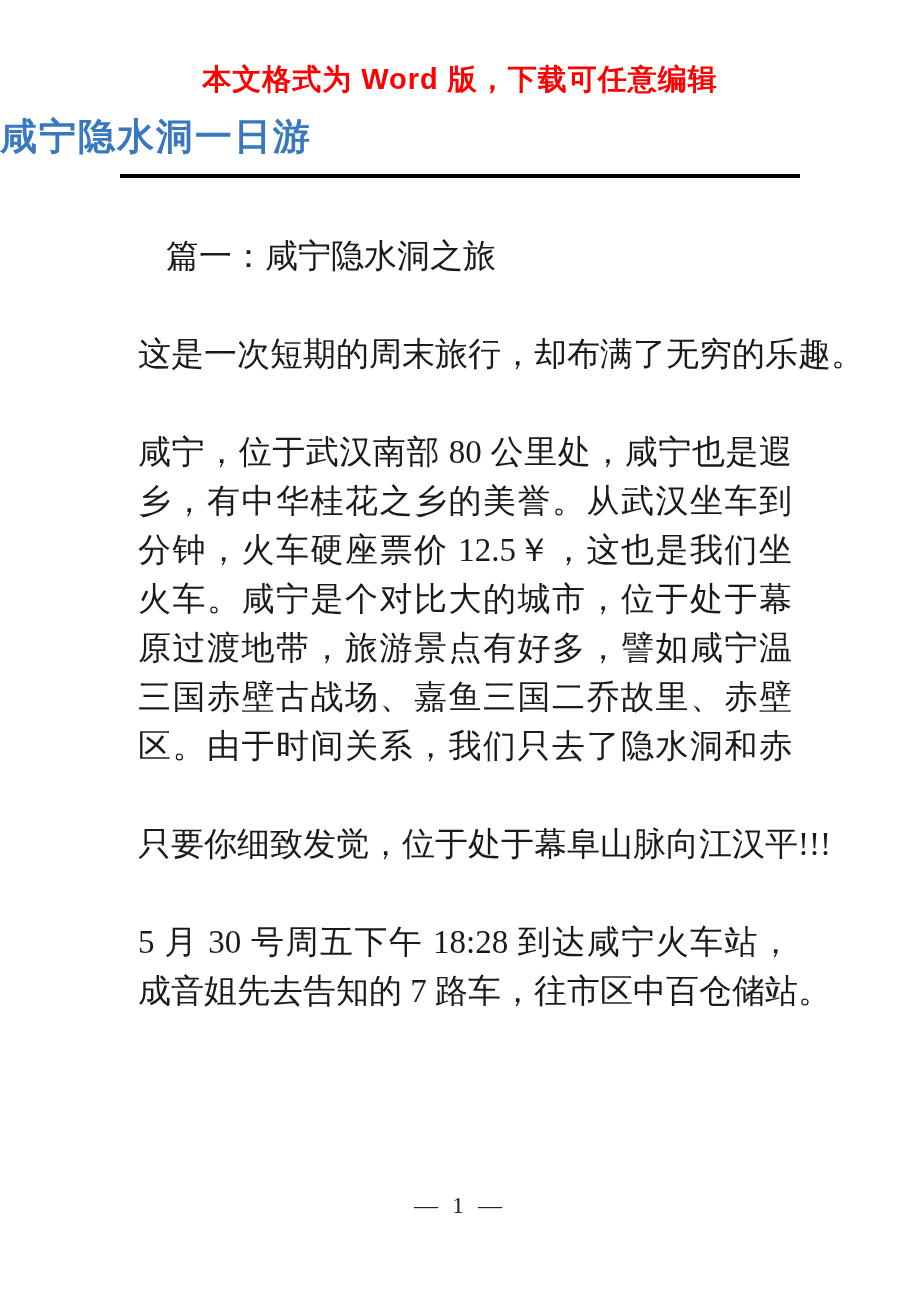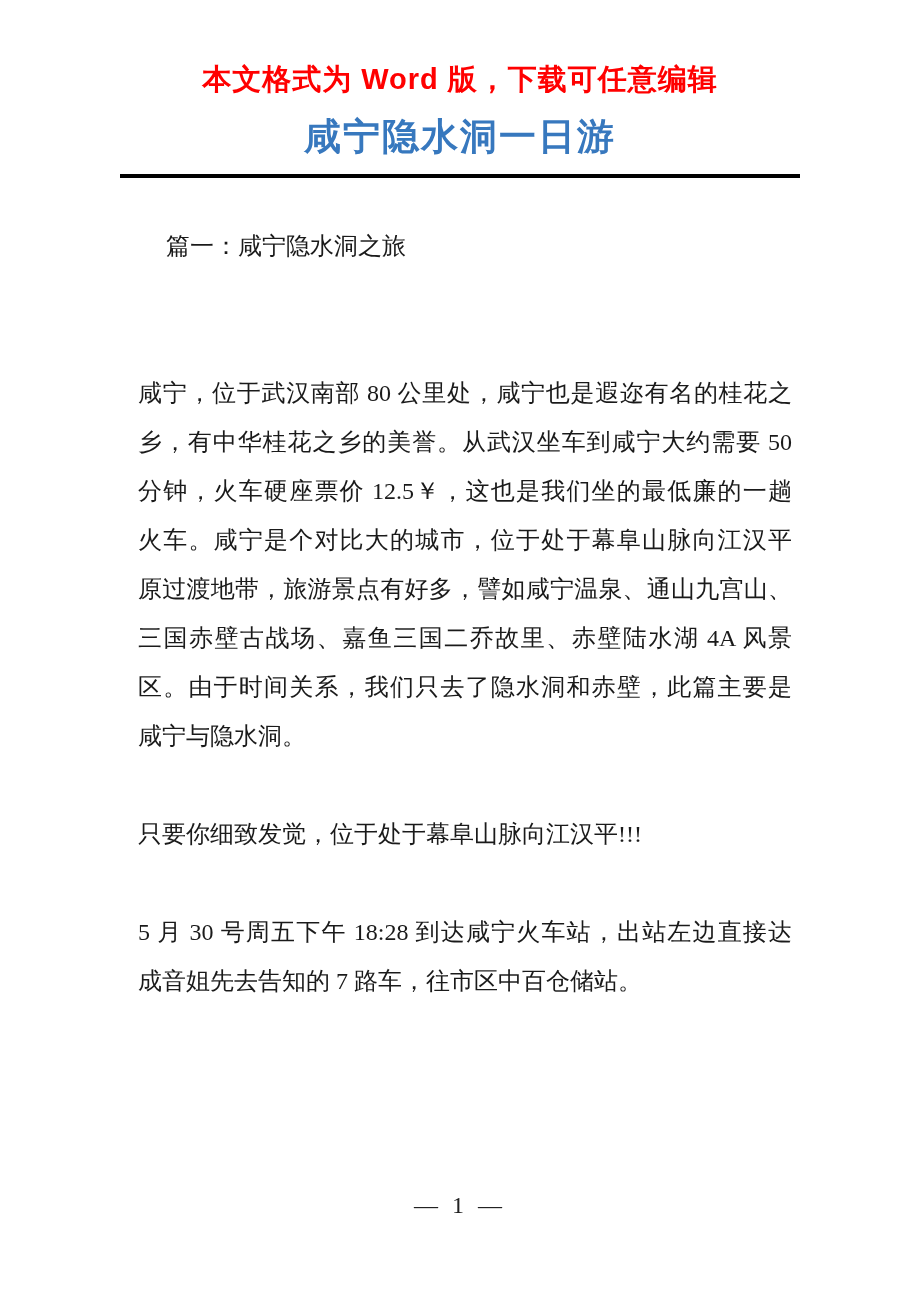--- a/index.html
+++ b/index.html
@@ -26,41 +26,41 @@
     font-weight: bold;
     font-size: 29px;
     letter-spacing: 1px;
     color: #ff0000;
   }
   .doc-title {
     position: absolute;
     top: 112px;
     left: 0;
     width: 100%;
-    text-align: center;
+    text-align: left;
     font-family: "Liberation Serif", "DejaVu Serif", serif;
     font-weight: bold;
     font-size: 37px;
     letter-spacing: 2px;
     color: #3778be;
   }
   .title-rule {
     position: absolute;
     top: 174px;
     left: 120px;
     width: 680px;
     height: 4px;
     background: #000000;
   }
   .body-text {
     position: absolute;
-    top: 222px;
+    top: 232px;
     left: 138px;
     width: 654px;
-    font-size: 24px;
+    font-size: 33px;
     color: #1a1a1a;
   }
   .line {
     height: 49px;
     line-height: 49px;
     white-space: nowrap;
   }
   .line.justify {
     white-space: normal;
     text-align: justify;
@@ -94,30 +94,30 @@
 
   <div class="doc-title">咸宁隐水洞一日游</div>
 
   <div class="title-rule"></div>
 
   <div class="body-text">
 
     <div class="line first-indent">篇一：咸宁隐水洞之旅</div>
     <div class="line spacer"></div>
 
+    <div class="line">这是一次短期的周末旅行，却布满了无穷的乐趣。</div>
     <div class="line spacer"></div>
 
     <div class="line justify">咸宁，位于武汉南部 80 公里处，咸宁也是遐迩有名的桂花之</div>
     <div class="line justify">乡，有中华桂花之乡的美誉。从武汉坐车到咸宁大约需要 50</div>
     <div class="line justify">分钟，火车硬座票价 12.5￥，这也是我们坐的最低廉的一趟</div>
     <div class="line justify">火车。咸宁是个对比大的城市，位于处于幕阜山脉向江汉平</div>
     <div class="line justify">原过渡地带，旅游景点有好多，譬如咸宁温泉、通山九宫山、</div>
     <div class="line justify">三国赤壁古战场、嘉鱼三国二乔故里、赤壁陆水湖 4A 风景</div>
     <div class="line justify">区。由于时间关系，我们只去了隐水洞和赤壁，此篇主要是</div>
-    <div class="line">咸宁与隐水洞。</div>
     <div class="line spacer"></div>
 
     <div class="line">只要你细致发觉，位于处于幕阜山脉向江汉平!!!</div>
     <div class="line spacer"></div>
 
     <div class="line justify">5 月 30 号周五下午 18:28 到达咸宁火车站，出站左边直接达</div>
     <div class="line">成音姐先去告知的 7 路车，往市区中百仓储站。</div>
     <div class="line spacer"></div>
 
 

